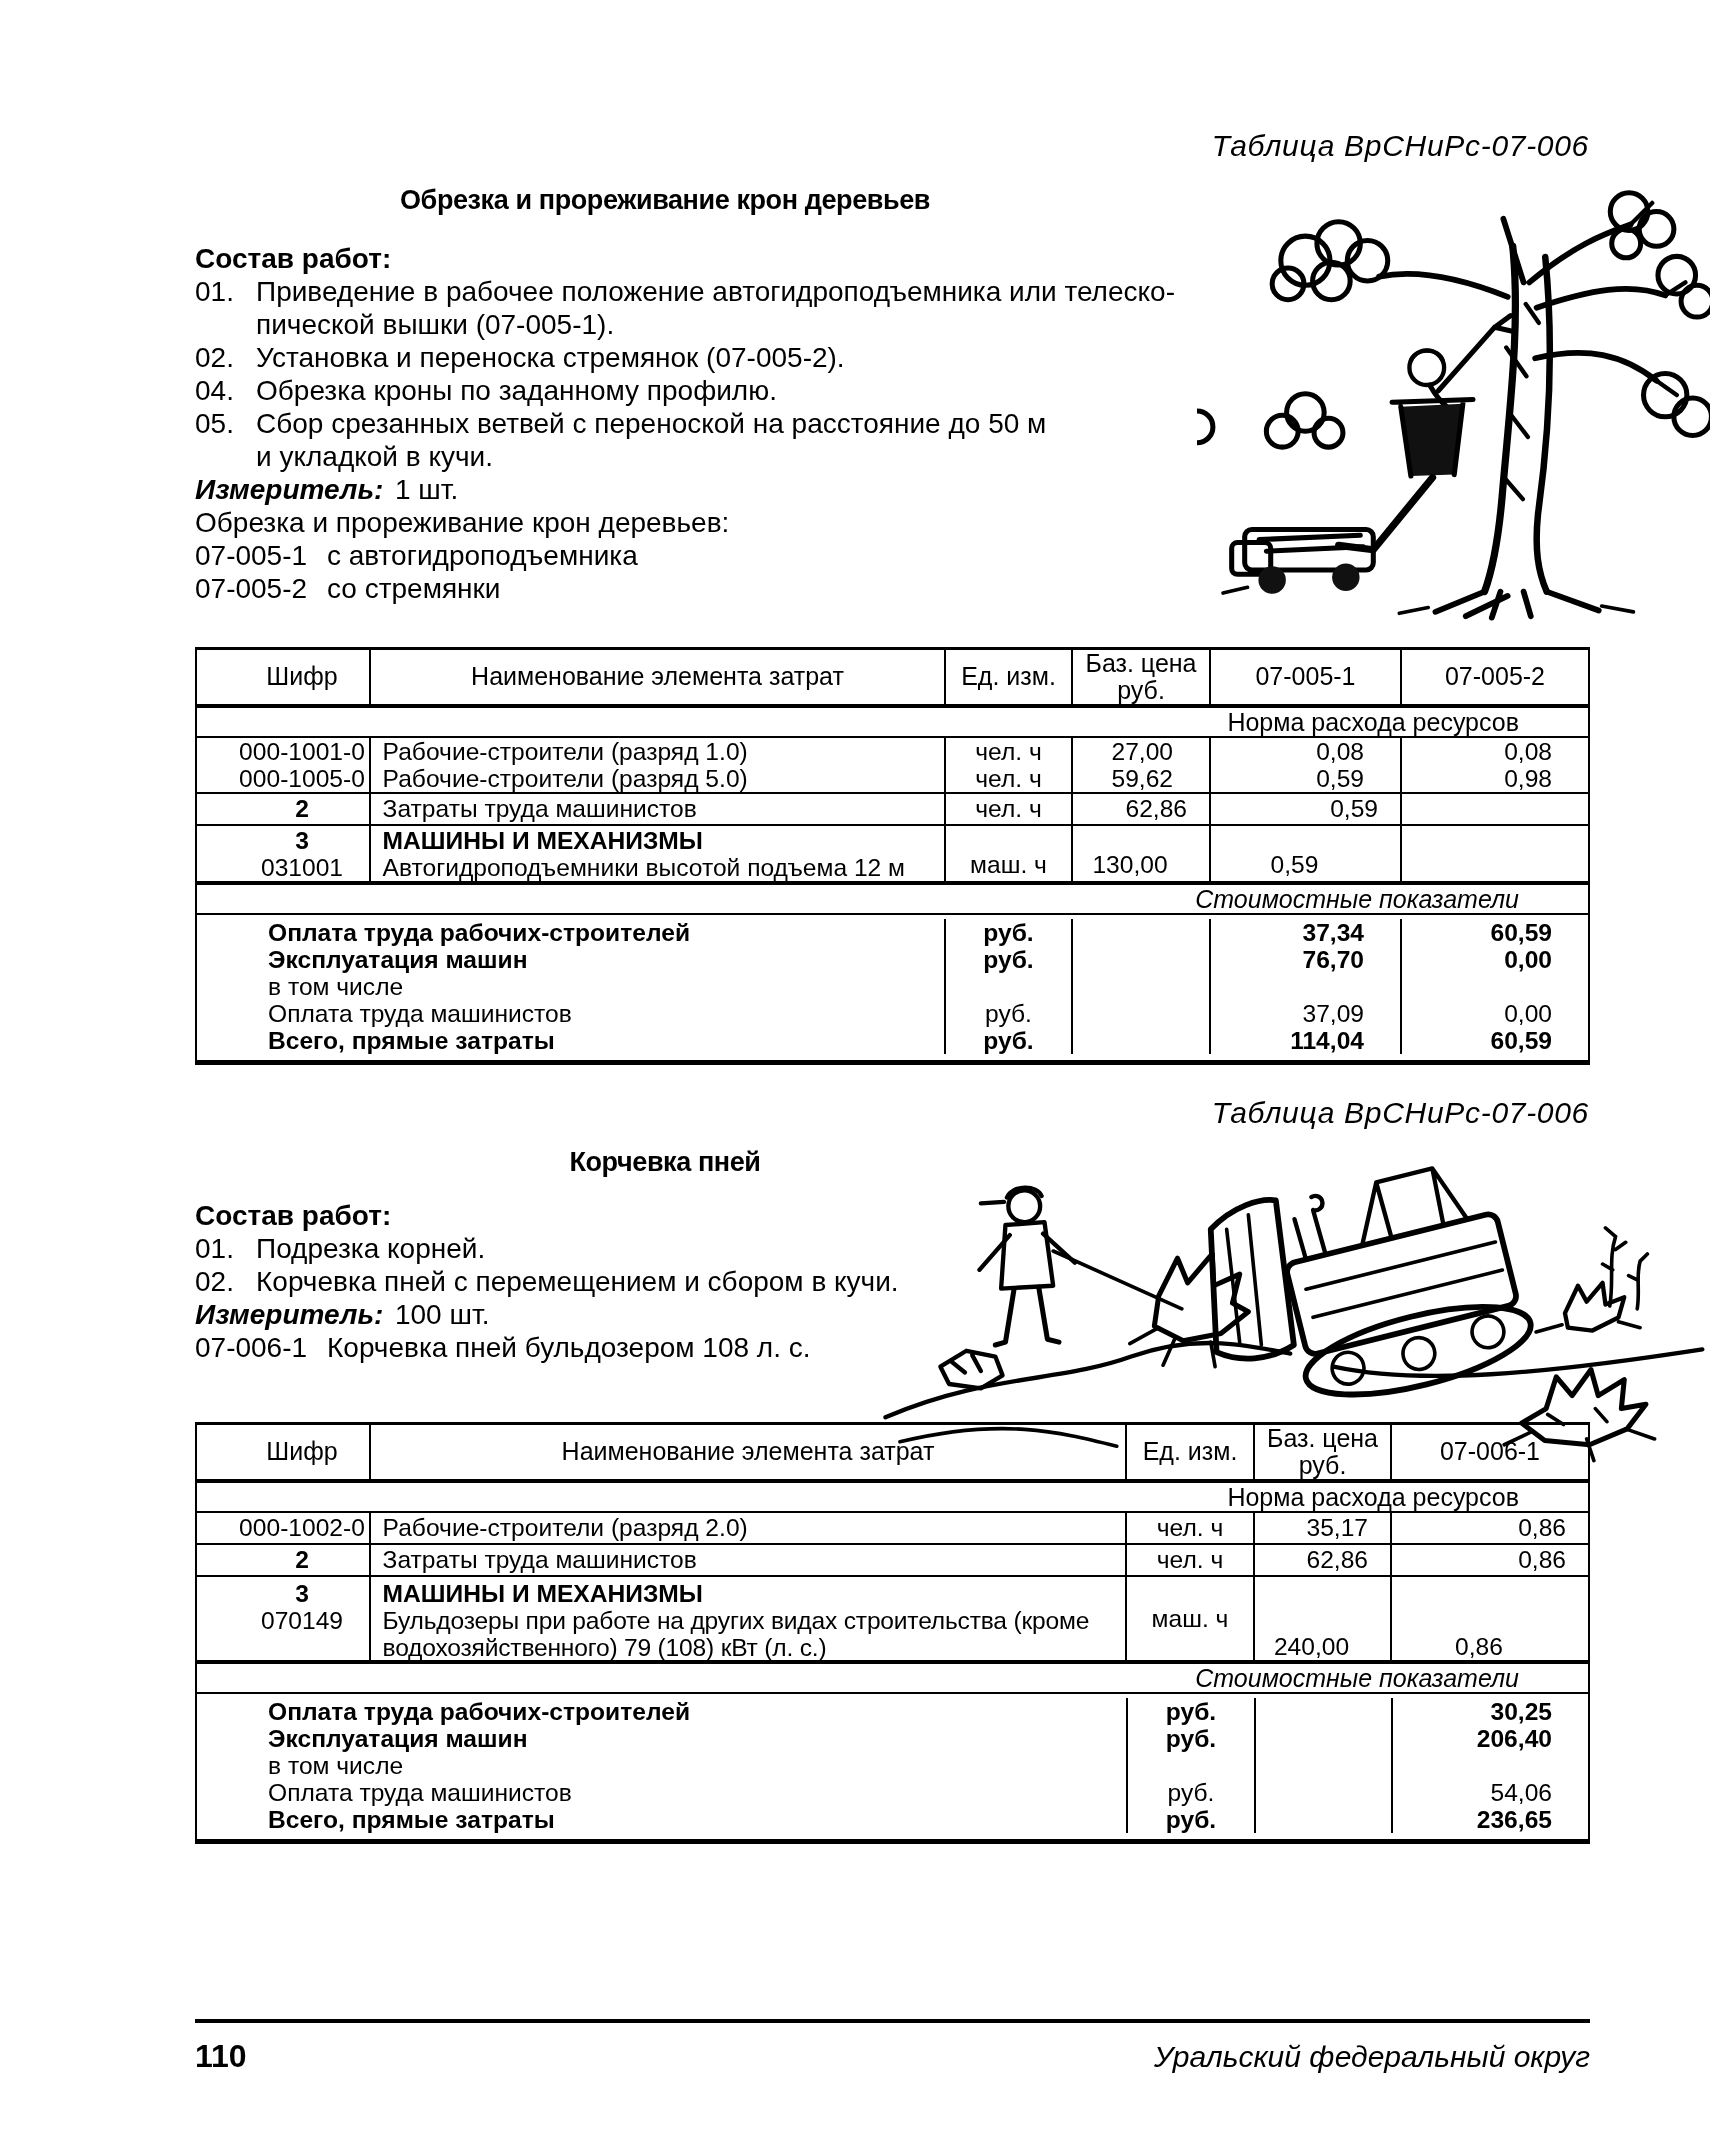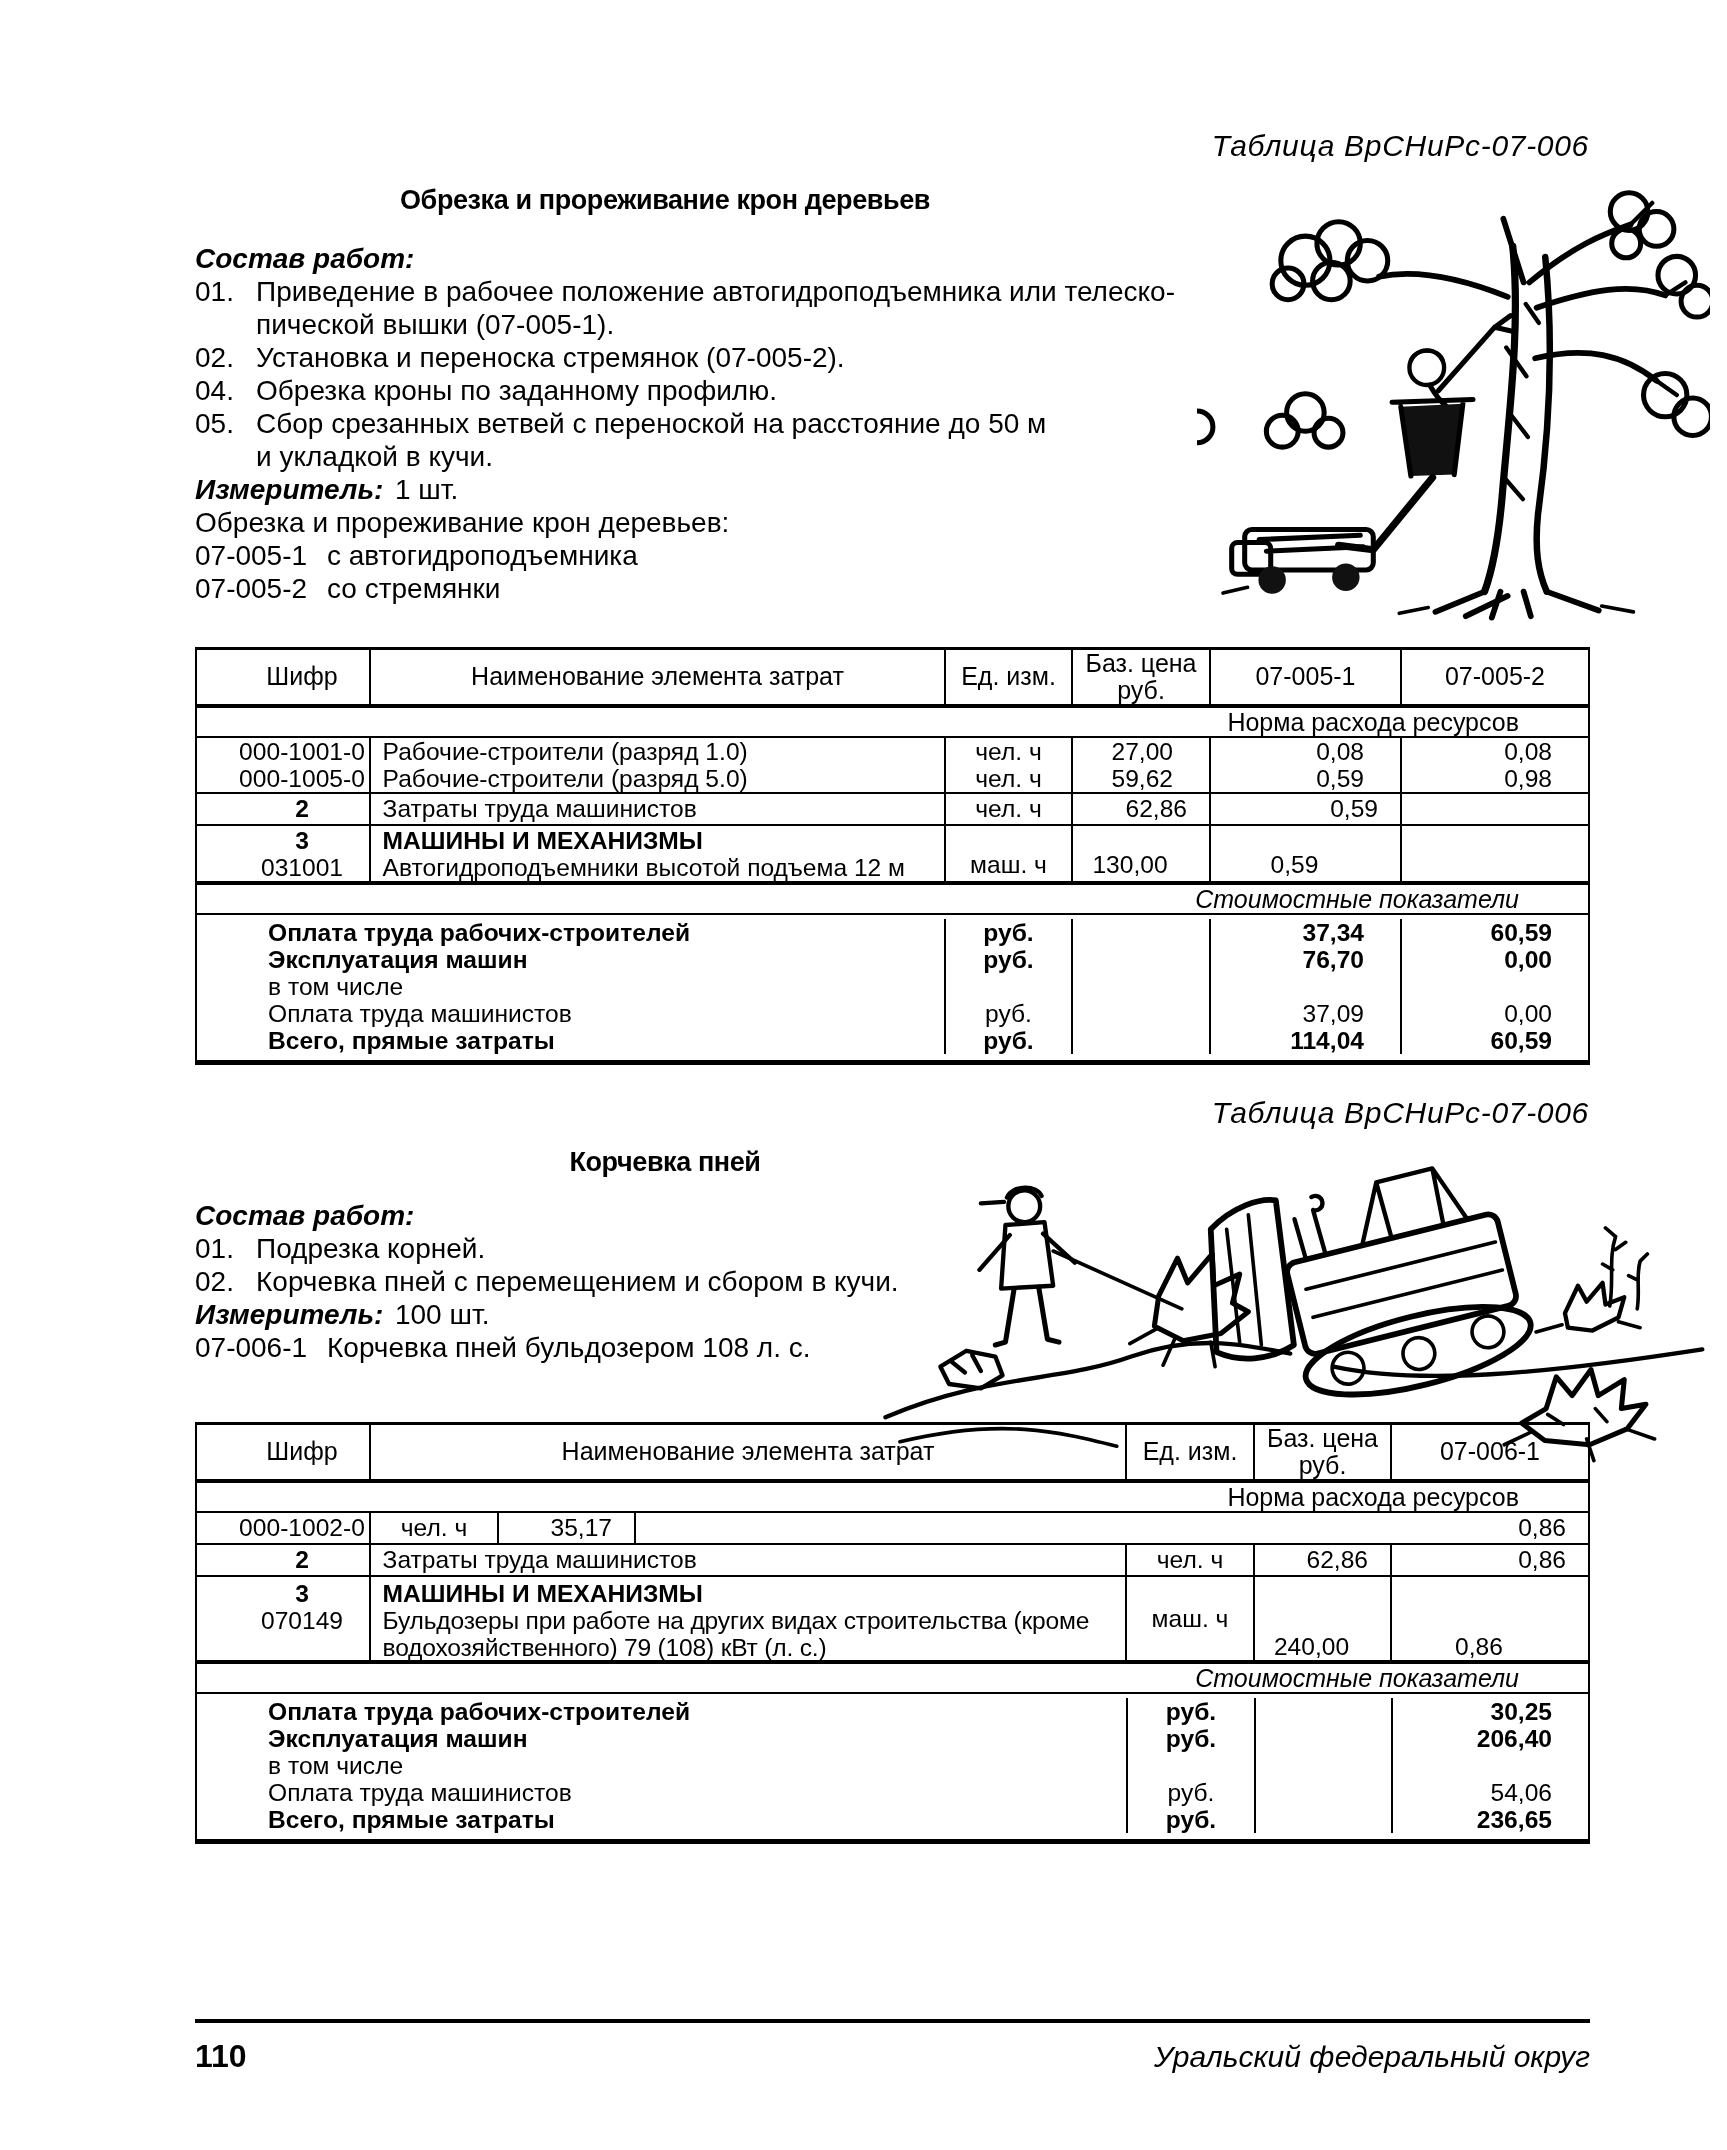--- a/index.html
+++ b/index.html
@@ -13,21 +13,21 @@
   .doc-title{position:absolute;left:184px;width:962px;text-align:center;font-weight:700;
              font-size:27px;letter-spacing:-0.4px;white-space:nowrap;}
   #title1{top:185px;} #title2{top:1147px;}
 
   
   .textcol{position:absolute;left:195px;width:1041px;font-size:28px;}
   #col1{top:242px;} #col2{top:1199px;}
   .line{display:flex;height:33px;line-height:33px;white-space:nowrap;align-items:baseline;}
   .wnum{width:61px;flex:none;}
   .indent{padding-left:61px;}
-  .sostav{font-weight:700;font-style:italic;}
+  .sostav{font-weight:700;}
   .mlabel{font-weight:700;font-style:italic;margin-right:11.6px;}
   .vcode{width:132px;flex:none;}
 
   
   .dtable{position:absolute;left:195px;width:1395px;box-sizing:border-box;
           border:2.9px solid #000;border-top-width:3.6px;border-bottom-width:5.8px;font-size:24.6px;}
   #table1{top:647px;} #table2{top:1422px;}
   .trow{display:flex;box-sizing:border-box;align-items:stretch;}
   .cell{box-sizing:border-box;border-left:2.2px solid #000;display:flex;align-items:center;
         justify-content:center;text-align:center;}
@@ -336,20 +336,21 @@
       <div class="cell w3">Ед. изм.</div>
       <div class="cell w4">
         <span>Баз. цена</span>
         <span>руб.</span>
       </div>
       <div class="cell w6">07-006-1</div>
     </div>
     <div class="bandrow">Норма расхода ресурсов</div>
     <div class="trow row1l">
       <div class="cell w1">000-1002-0</div>
+      <div class="cell w2 namecell">Рабочие-строители (разряд 2.0)</div>
       <div class="cell w3">чел. ч</div>
       <div class="cell w4 numcell">35,17</div>
       <div class="cell w6 numcell">0,86</div>
     </div>
     <div class="trow row1l">
       <div class="cell w1 b">2</div>
       <div class="cell w2 namecell">Затраты труда машинистов</div>
       <div class="cell w3">чел. ч</div>
       <div class="cell w4 numcell">62,86</div>
       <div class="cell w6 numcell">0,86</div>

